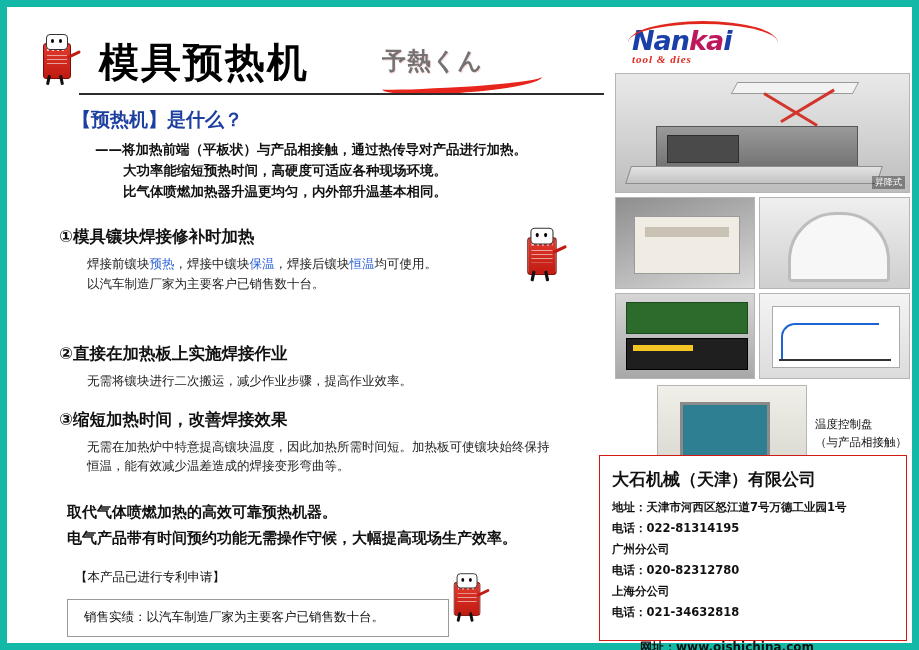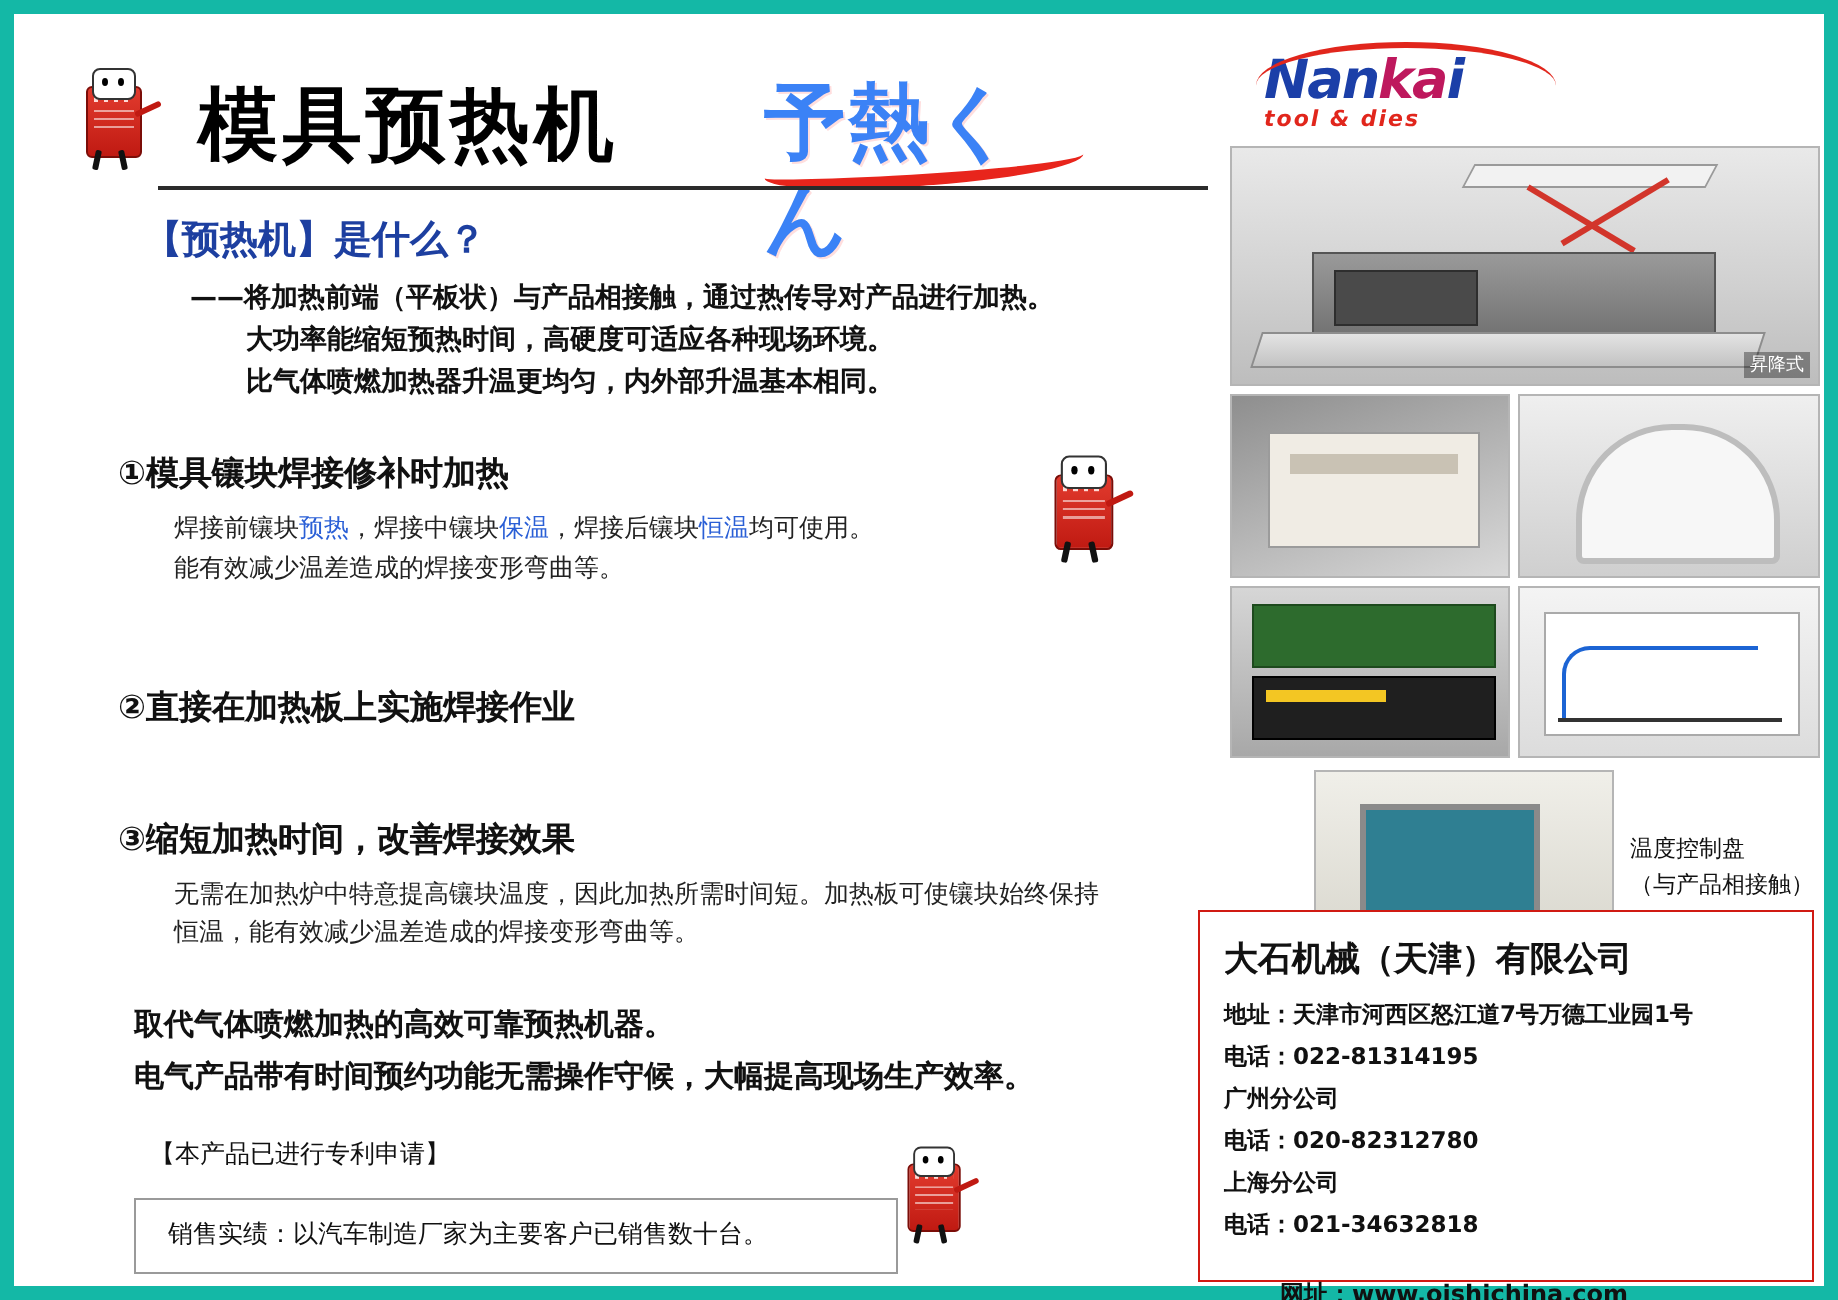--- a/index.html
+++ b/index.html
@@ -68,21 +68,21 @@
     position:absolute;left:62px;top:14px;
     font-size:40px;font-weight:bold;letter-spacing:2px;
     font-family:"DejaVu Sans","Liberation Sans",sans-serif;
   }
   .logo-jp{
     position:absolute;left:345px;top:16px;
     width:165px;height:50px;
   }
   .logo-jp .txt{
     position:absolute;left:0;top:0;width:165px;height:50px;
-    font-size:41px;font-weight:bold;color:#3b82f6;
+    font-size:24px;font-weight:bold;color:#737373;
     letter-spacing:1px;line-height:48px;
     text-shadow:1px 1px 0 #ffdede;
   }
   .logo-jp .swoosh{
     position:absolute;left:0;top:36px;width:160px;height:14px;
     border-bottom:6px solid #e8251c;border-radius:0 0 60% 40%;
     transform:rotate(-3deg);
   }
   .hr-title{
     position:absolute;left:42px;top:72px;width:525px;height:2px;background:#2b2b2b;
@@ -139,21 +139,21 @@
   .nankai{
     position:absolute;left:25px;top:8px;width:160px;height:46px;
   }
   .nankai .word{
     font-size:27px;font-weight:bold;font-style:italic;color:#1b3fa8;
     letter-spacing:-1px;
   }
   .nankai .word .k{color:#be185d}
   .nankai .sub{
     font-size:11px;font-weight:bold;font-style:italic;color:#e1261c;
-    letter-spacing:1px;margin-top:-3px;
+    letter-spacing:1px;margin-top:-3px;font-family:Liberation Serif, serif;
   }
   .nankai .arc{
     position:absolute;left:-4px;top:-4px;width:150px;height:26px;
     border-top:3px solid #e1261c;border-radius:60%/90% 90% 0 0;
   }
 
   .photo{
     position:absolute;background:#cfcfcf;overflow:hidden;
     border:1px solid #b5b5b5;box-sizing:border-box;
   }
@@ -285,36 +285,39 @@
       <span class="l2">大功率能缩短预热时间，高硬度可适应各种现场环境。</span>
       <span class="l3">比气体喷燃加热器升温更均匀，内外部升温基本相同。</span>
     </div>
 
     <div class="sec sec1">
       <div class="h">①模具镶块焊接修补时加热</div>
       <div class="p">
         <div>
           焊接前镶块<span class="blue">预热</span>，焊接中镶块<span class="blue">保温</span>，焊接后镶块<span class="blue">恒温</span>均可使用。
         </div>
-        <div>能有效减少温差造成的焊接变形弯曲等。</div>
+        <div>以汽车制造厂家为主要客户已销售数十台。</div>
       </div>
     </div>
 
     <div class="mascot mascot2">
       <div class="body"></div>
       <div class="face">
           <i class="l"></i>
           <i class="r"></i>
         </div>
       <div class="arm"></div>
       <div class="legs"></div>
     </div>
 
     <div class="sec sec2">
       <div class="h">②直接在加热板上实施焊接作业</div>
+      <div class="p">
+        <div>无需将镶块进行二次搬运，减少作业步骤，提高作业效率。</div>
+      </div>
     </div>
 
     <div class="sec sec3">
       <div class="h">③缩短加热时间，改善焊接效果</div>
       <div class="p">
         <div>无需在加热炉中特意提高镶块温度，因此加热所需时间短。加热板可使镶块始终保持</div>
         <div>恒温，能有效减少温差造成的焊接变形弯曲等。</div>
       </div>
     </div>
 

